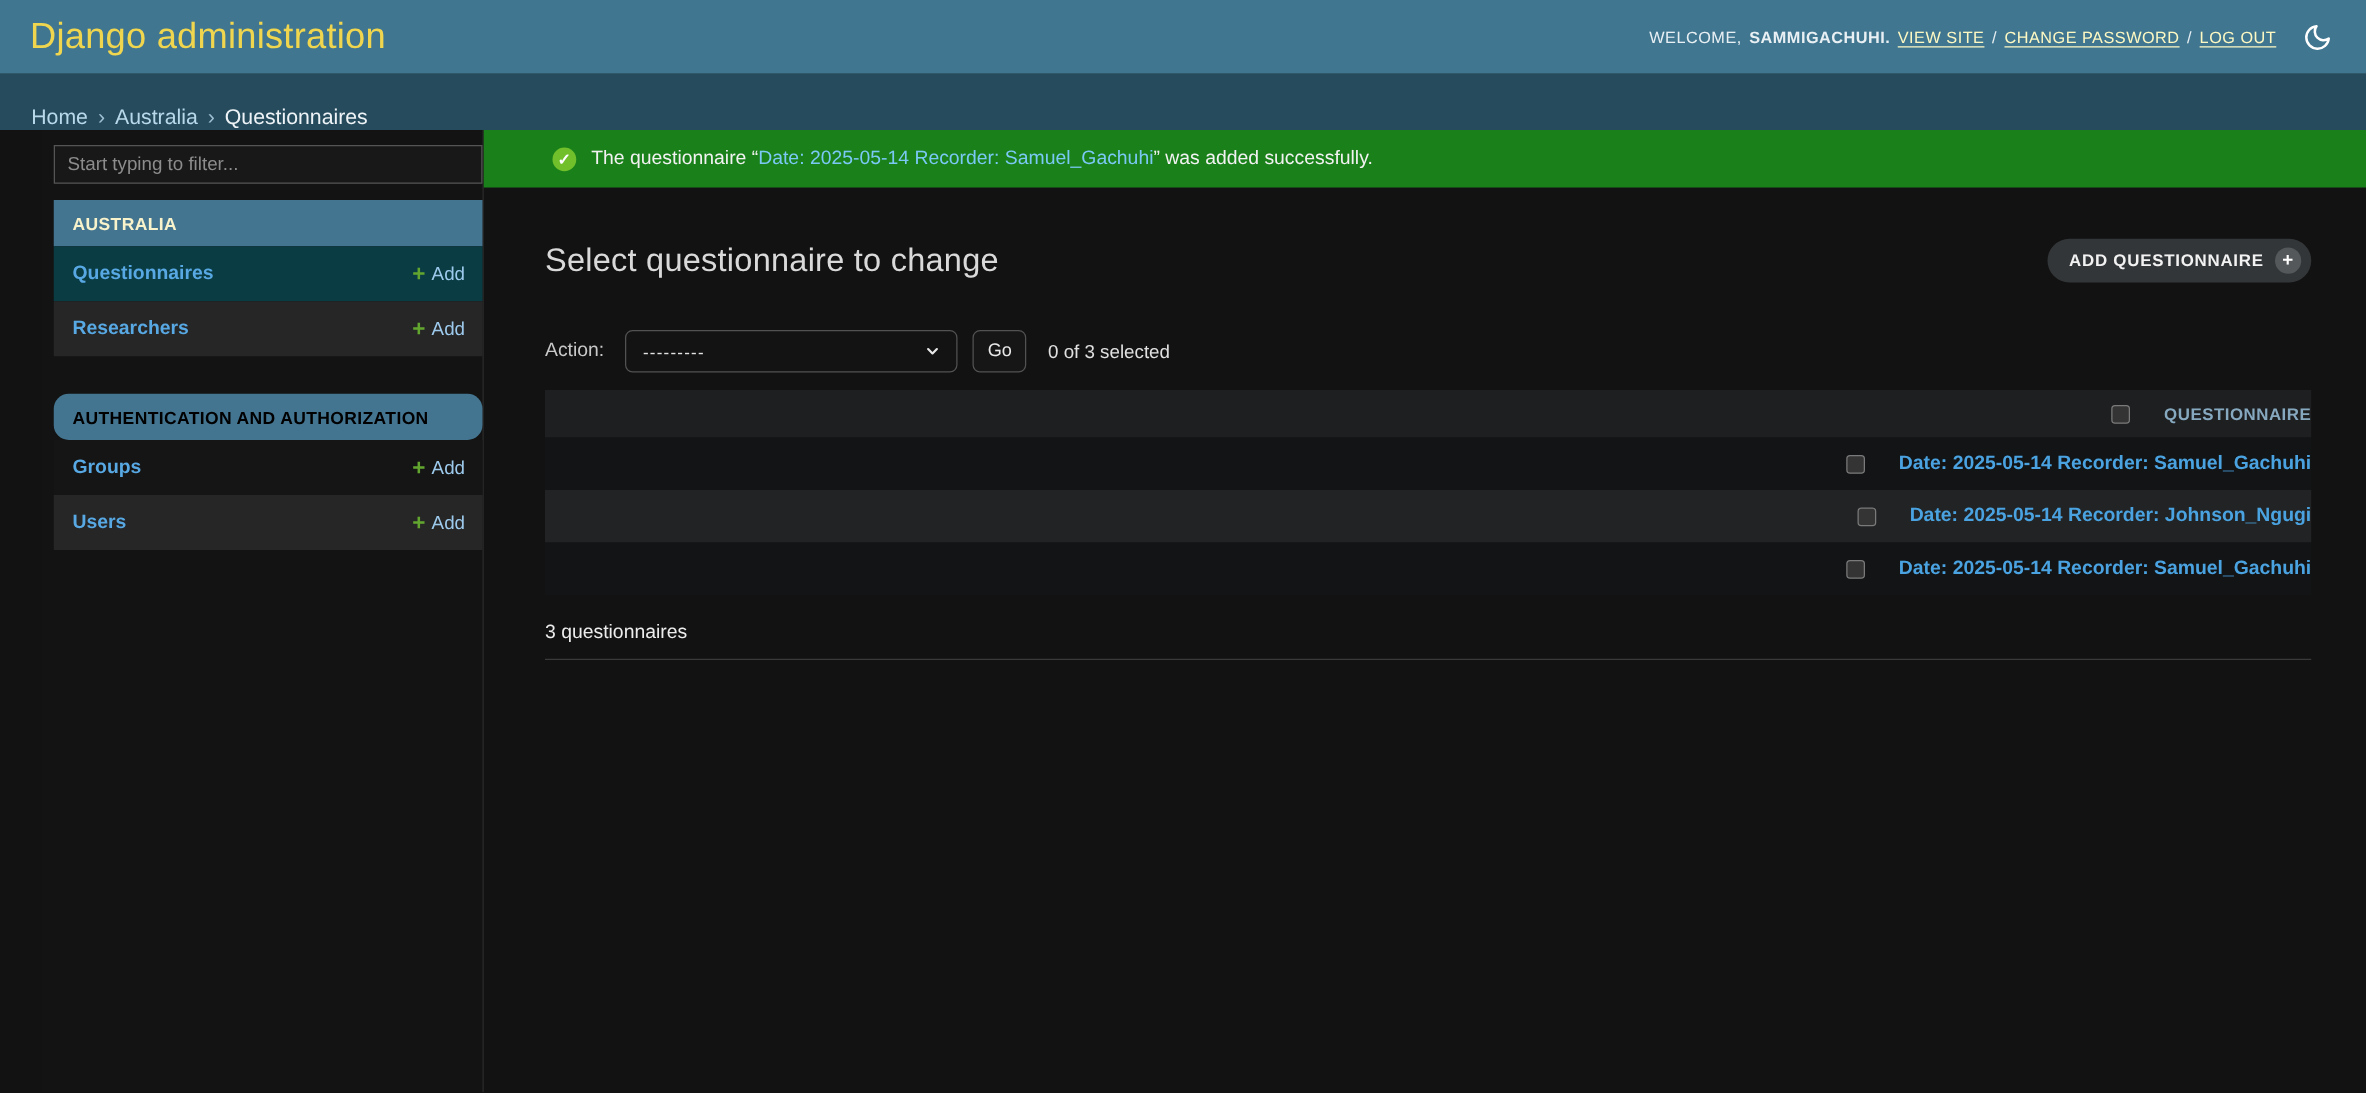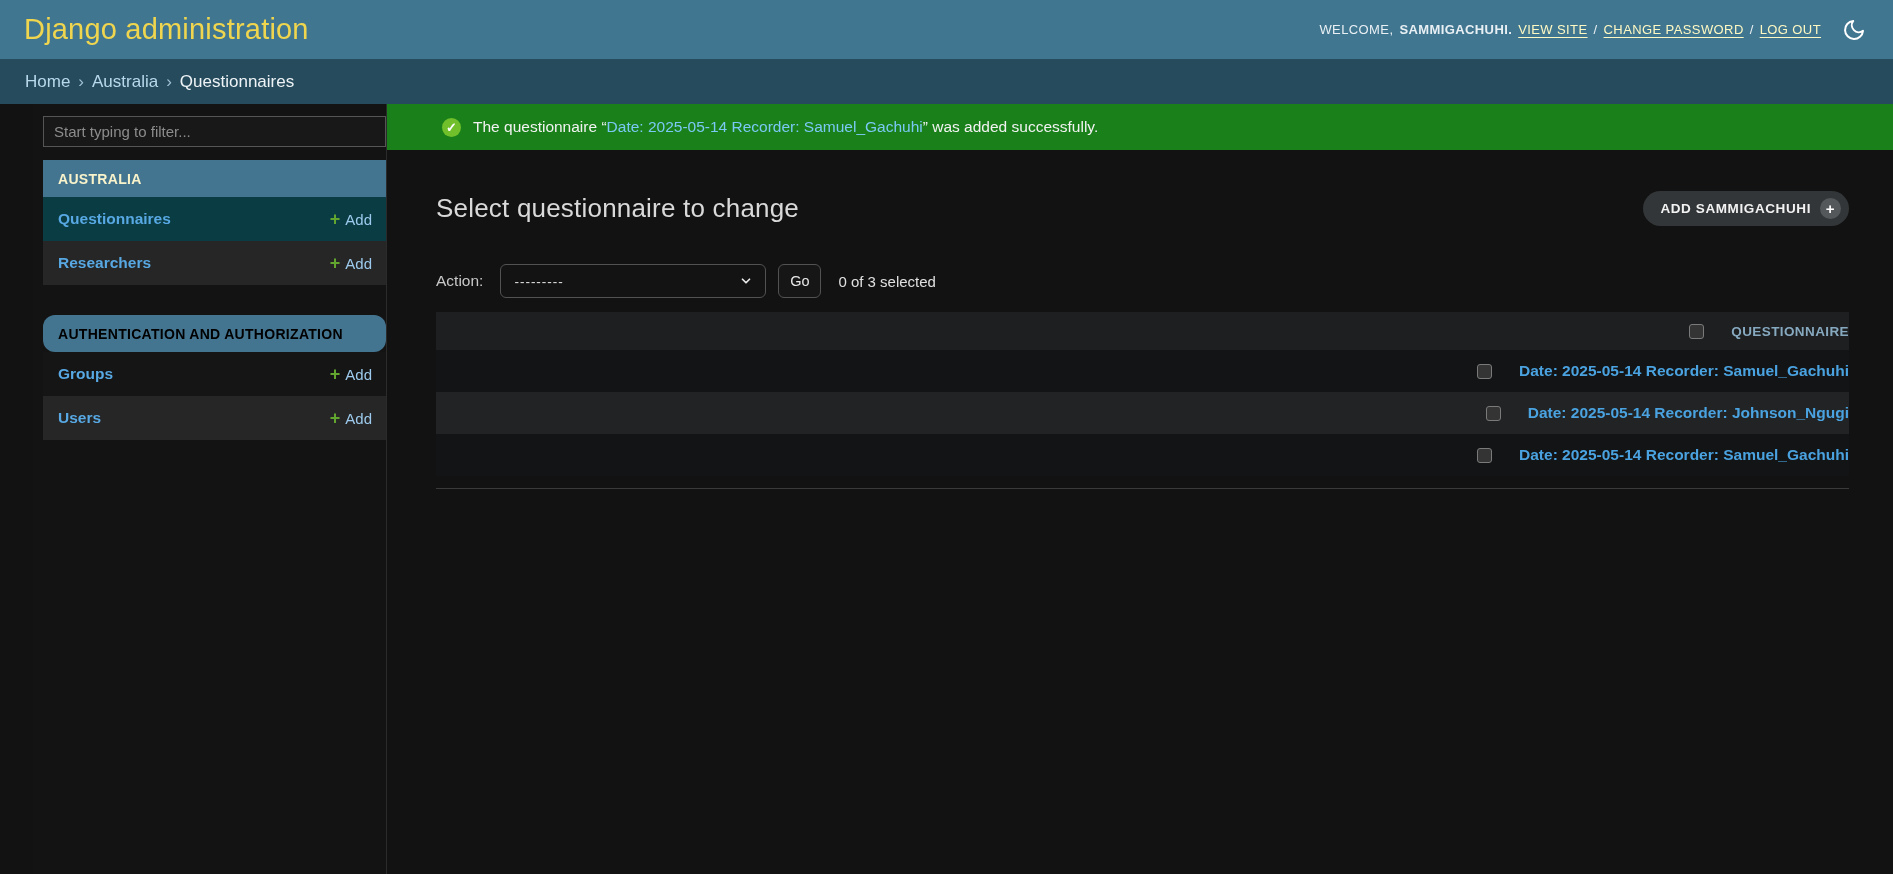--- a/index.html
+++ b/index.html
@@ -24,21 +24,21 @@
     display:flex; align-items:center; gap:6px;
     font-size:13px; color:#e9f0f4; letter-spacing:.4px;
   }
   #user-tools .bold { font-weight:bold; }
   #user-tools a { color:#fef9c3; text-decoration:underline; text-underline-offset:3px; cursor:pointer; }
   .theme-toggle { margin-left:14px; width:26px; height:26px; display:flex; align-items:center; justify-content:center; cursor:pointer; }
 
   
   #breadcrumbs {
     height:45px; background:#264b5d;
-    display:flex; align-items:center; gap:8px;
+    display:flex; align-items:flex-end; gap:8px;
     padding-left:25px; font-size:17px;
   }
   #breadcrumbs a { color:#b8d9ea; text-decoration:none; cursor:pointer; }
   #breadcrumbs .sep { color:#9fc0d2; }
   #breadcrumbs .current { color:#edf3f6; }
 
   
   #container { display:flex; height:770px;margin-left:33px; }
 
   
@@ -213,21 +213,21 @@
       <span class="msg-icon">✓</span>
       <span>
         <span>The questionnaire “</span><a>Date: 2025-05-14 Recorder: Samuel_Gachuhi</a><span>” was added successfully.</span>
       </span>
     </div>
 
     <div id="content-main">
       <div class="title-row">
         <h1>Select questionnaire to change</h1>
         <button class="object-tools">
-          <span>ADD SAMMIGACHUHI</span>
+          <span>ADD QUESTIONNAIRE</span>
           <span class="plus-circle">+</span>
         </button>
       </div>
 
       <div class="actions-row">
         <span class="action-label">Action:</span>
         <div class="fake-select">
           <span>---------</span>
           <span style="display:flex;">
             <svg width="14" height="14" viewBox="0 0 24 24" fill="none" stroke="#e8e8e8" stroke-width="3" stroke-linecap="round" stroke-linejoin="round">
@@ -259,16 +259,17 @@
           <a class="row-link">Date: 2025-05-14 Recorder: Johnson_Ngugi</a>
         </div>
         <div class="t-row odd">
           <span class="cb-cell">
               <input type="checkbox" style="">
             </span>
           <a class="row-link">Date: 2025-05-14 Recorder: Samuel_Gachuhi</a>
         </div>
       </div>
 
+      <div class="result-count">3 questionnaires</div>
       <div class="paginator-line"></div>
     </div>
   </div>
 </div>
 
 </body></html>

